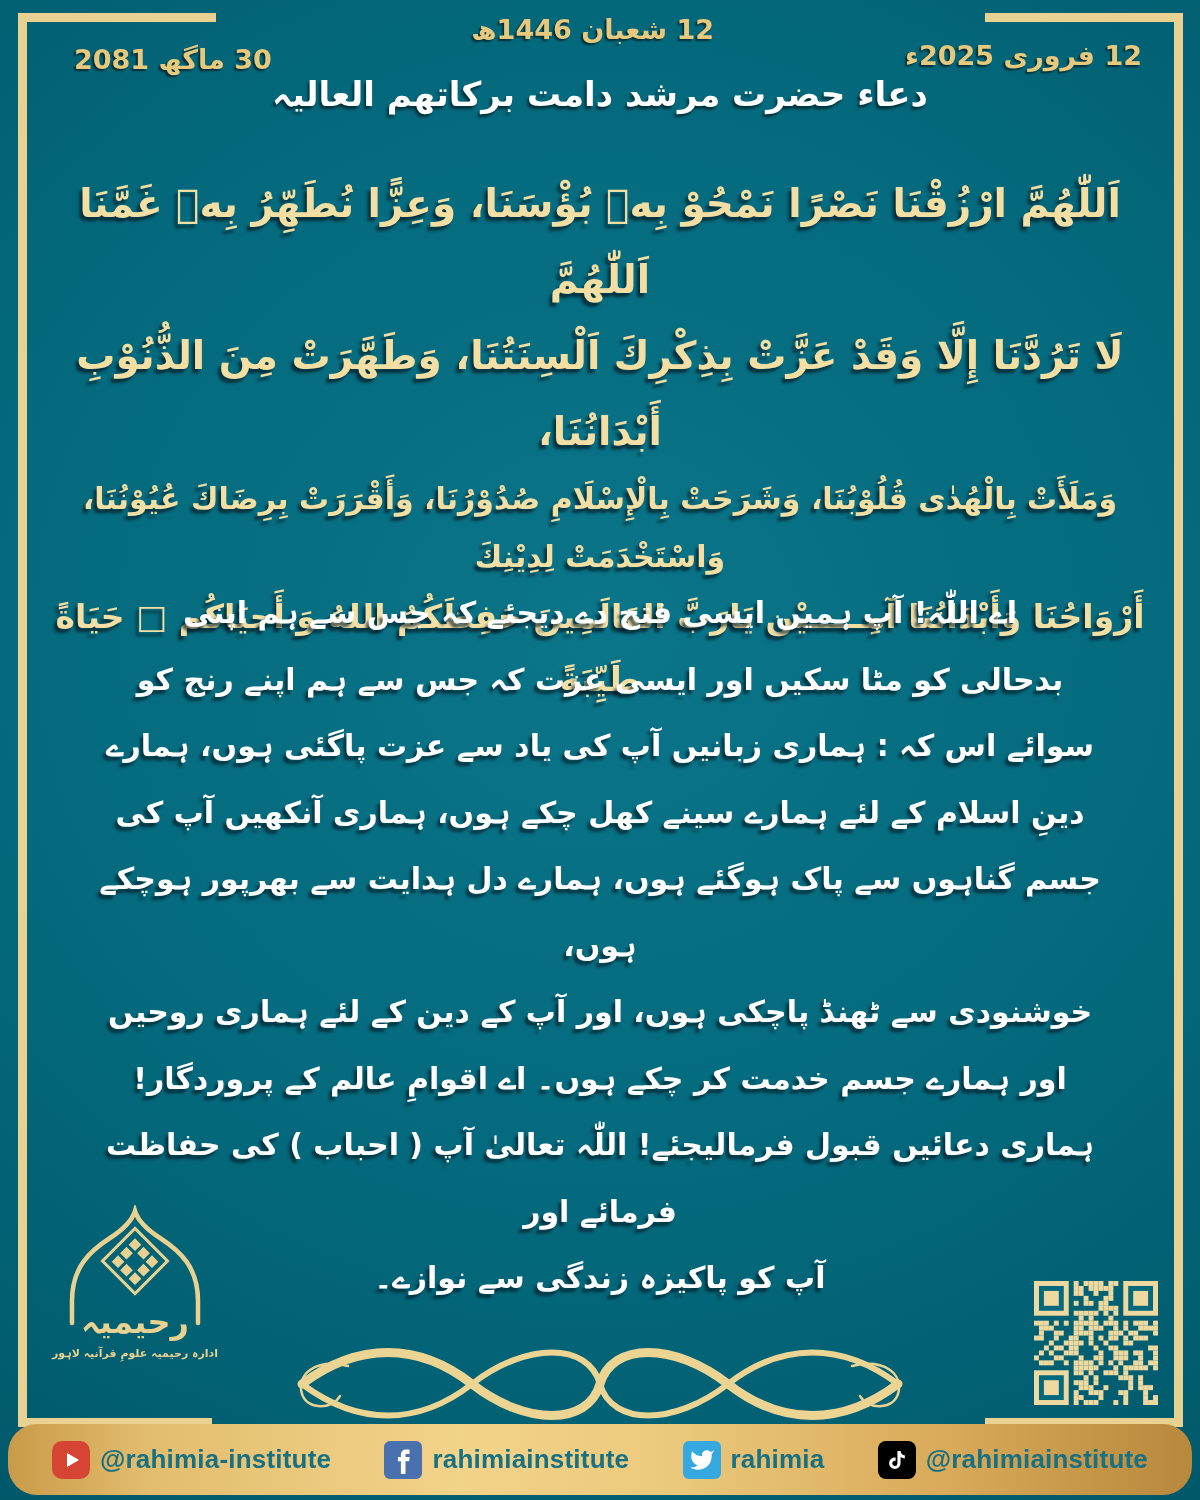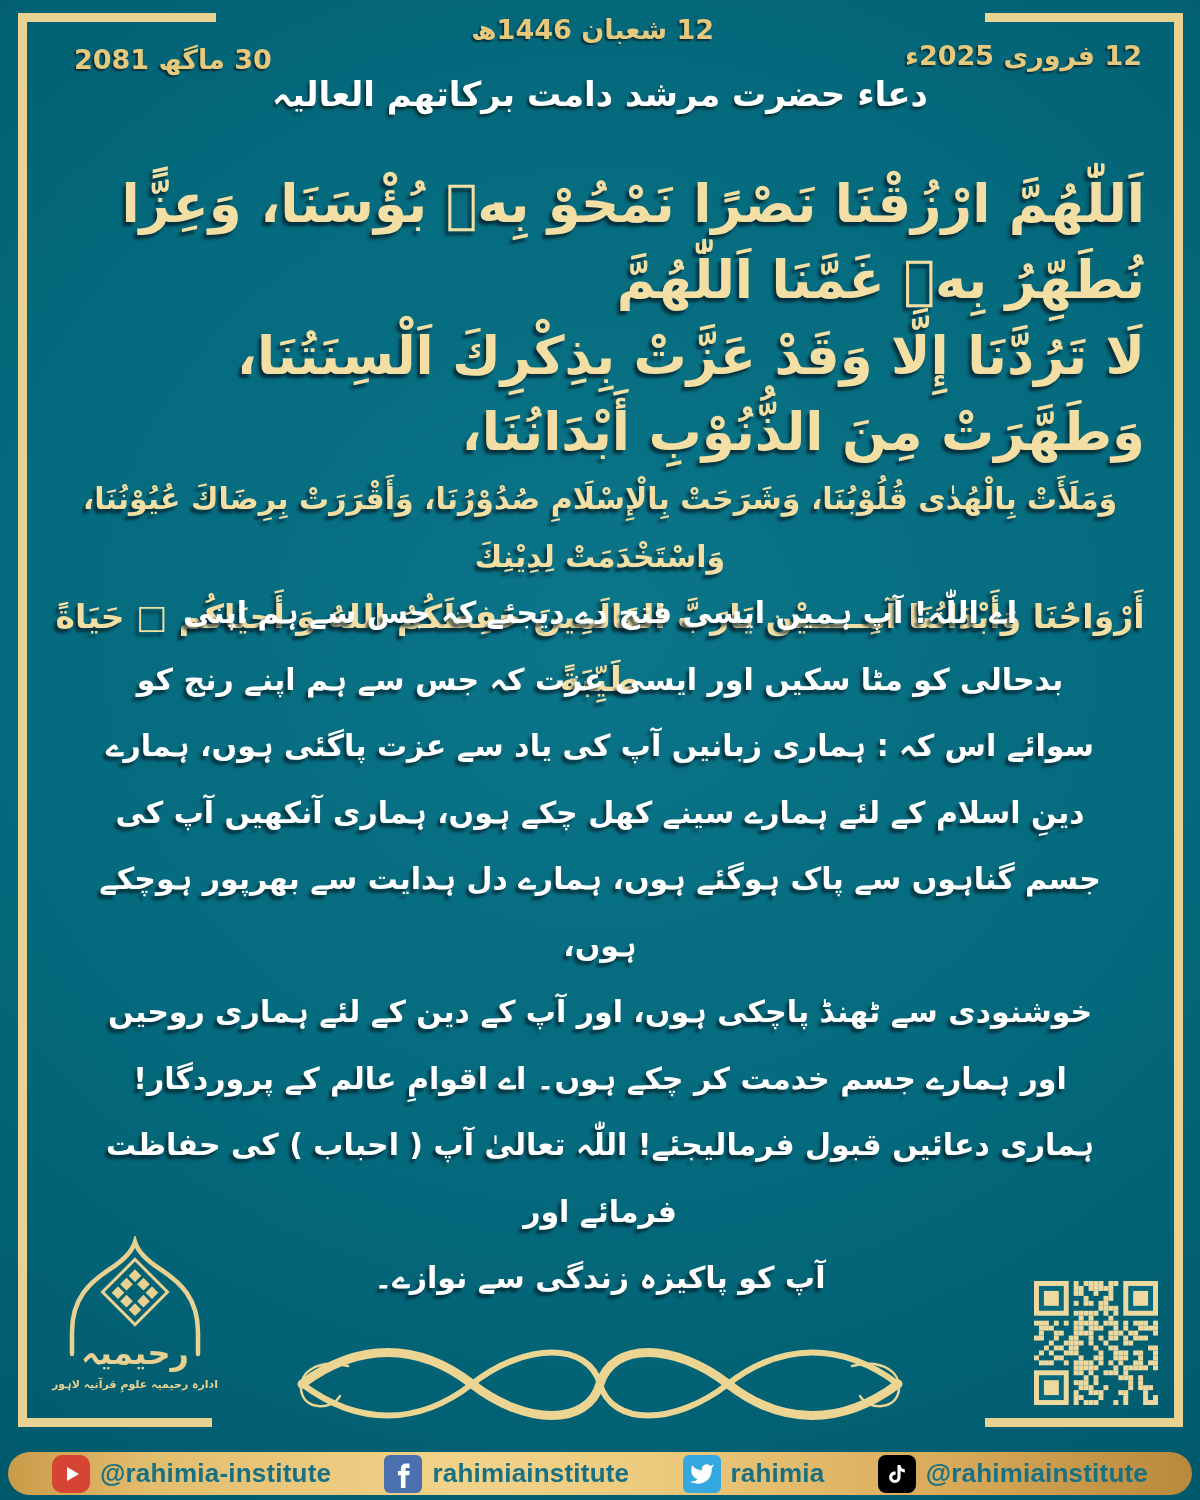--- a/index.html
+++ b/index.html
@@ -29,37 +29,37 @@
     position:absolute;top:74px;left:0;width:100%;text-align:center;
     color:#ffffff;font-size:34px;font-weight:bold;direction:rtl;
     text-shadow:-2px 3px 3px rgba(0,0,0,.55);
   }
 
   .arabic-block{
     position:absolute;top:166px;left:55px;right:55px;text-align:center;
     color:#f3dfa4;font-weight:bold;direction:rtl;
     text-shadow:-3px 4px 3px rgba(3,30,40,.75);
   }
-  .arabic-line-1,.arabic-line-2{font-size:53px;line-height:76px;text-align:right;}
+  .arabic-line-1,.arabic-line-2{font-size:39px;line-height:76px;}
   .arabic-line-3{font-size:30px;line-height:58px;}
   .arabic-line-4{font-size:33px;line-height:62px;}
   .arabic-line-5{font-size:34px;line-height:62px;}
 
   .urdu-block{
     position:absolute;top:580px;left:70px;right:70px;text-align:center;
     color:#ffffff;font-size:30px;font-weight:bold;line-height:66.5px;direction:rtl;
     text-shadow:-3px 4px 3px rgba(3,28,38,.7);
   }
 
-  .logo-wrap{position:absolute;left:46px;top:1236px;width:178px;height:172px;}
+  .logo-wrap{position:absolute;left:46px;top:1205px;width:178px;height:172px;}
   .qr-wrap{position:absolute;right:42px;top:1281px;width:124px;height:124px;}
   .flourish-wrap{position:absolute;left:288px;top:1336px;width:624px;height:98px;}
 
   .social-bar{
-    position:absolute;left:8px;right:8px;bottom:5px;height:43px;border-radius:29px;
+    position:absolute;left:8px;right:8px;bottom:5px;height:71px;border-radius:29px;
     background:linear-gradient(90deg,#c99b49 0%,#e3bd6e 12%,#f2d38a 38%,#ecca7d 55%,#d8a958 80%,#b8883c 100%);
     display:flex;align-items:center;justify-content:space-between;
     padding:0 44px;box-sizing:border-box;
   }
   .social-item{display:flex;align-items:center;gap:10px;cursor:pointer;}
   .social-item .label{
     color:#187083;font-size:26px;font-weight:bold;
     font-family:"Liberation Sans", sans-serif;letter-spacing:.2px;white-space:nowrap;
   }
   .icon-box{width:38px;height:38px;border-radius:8px;display:flex;align-items:center;justify-content:center;flex:none;}

